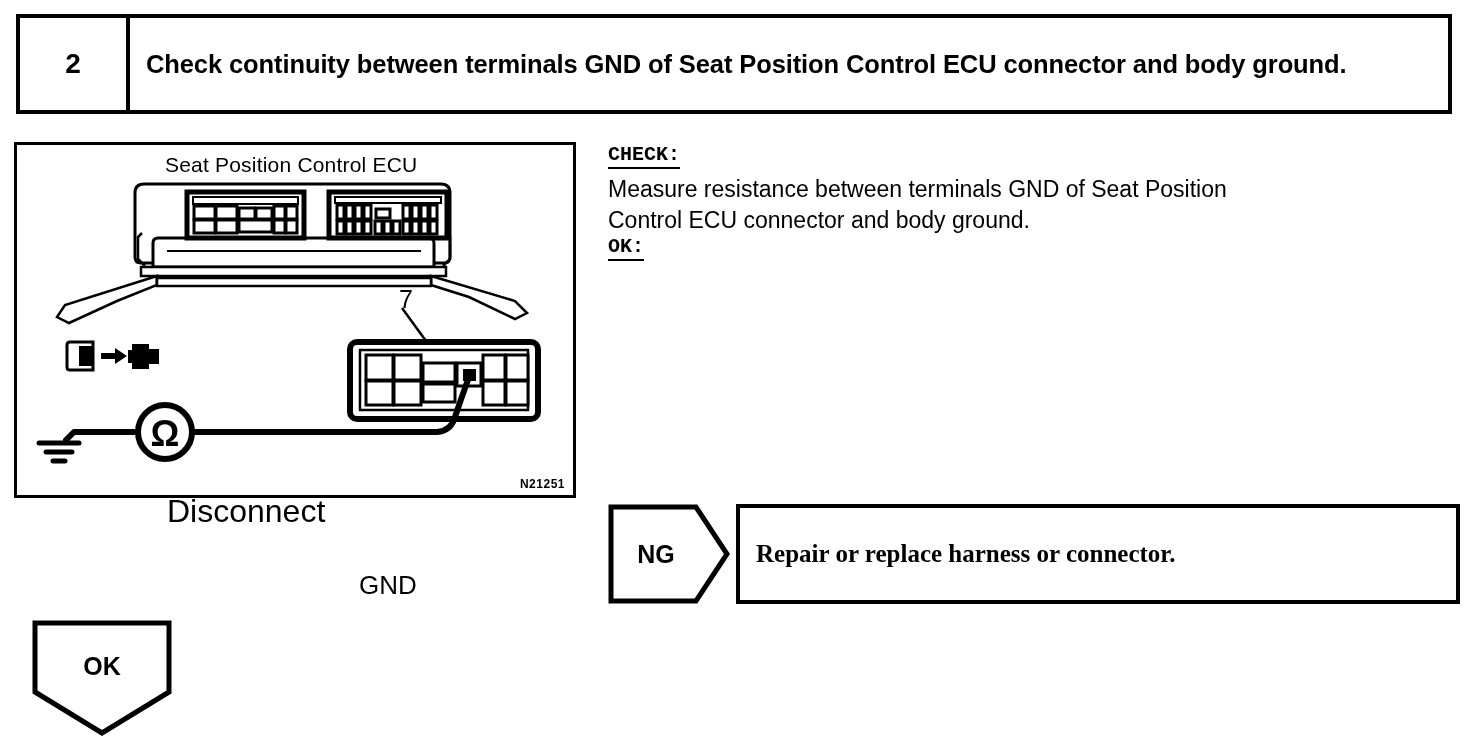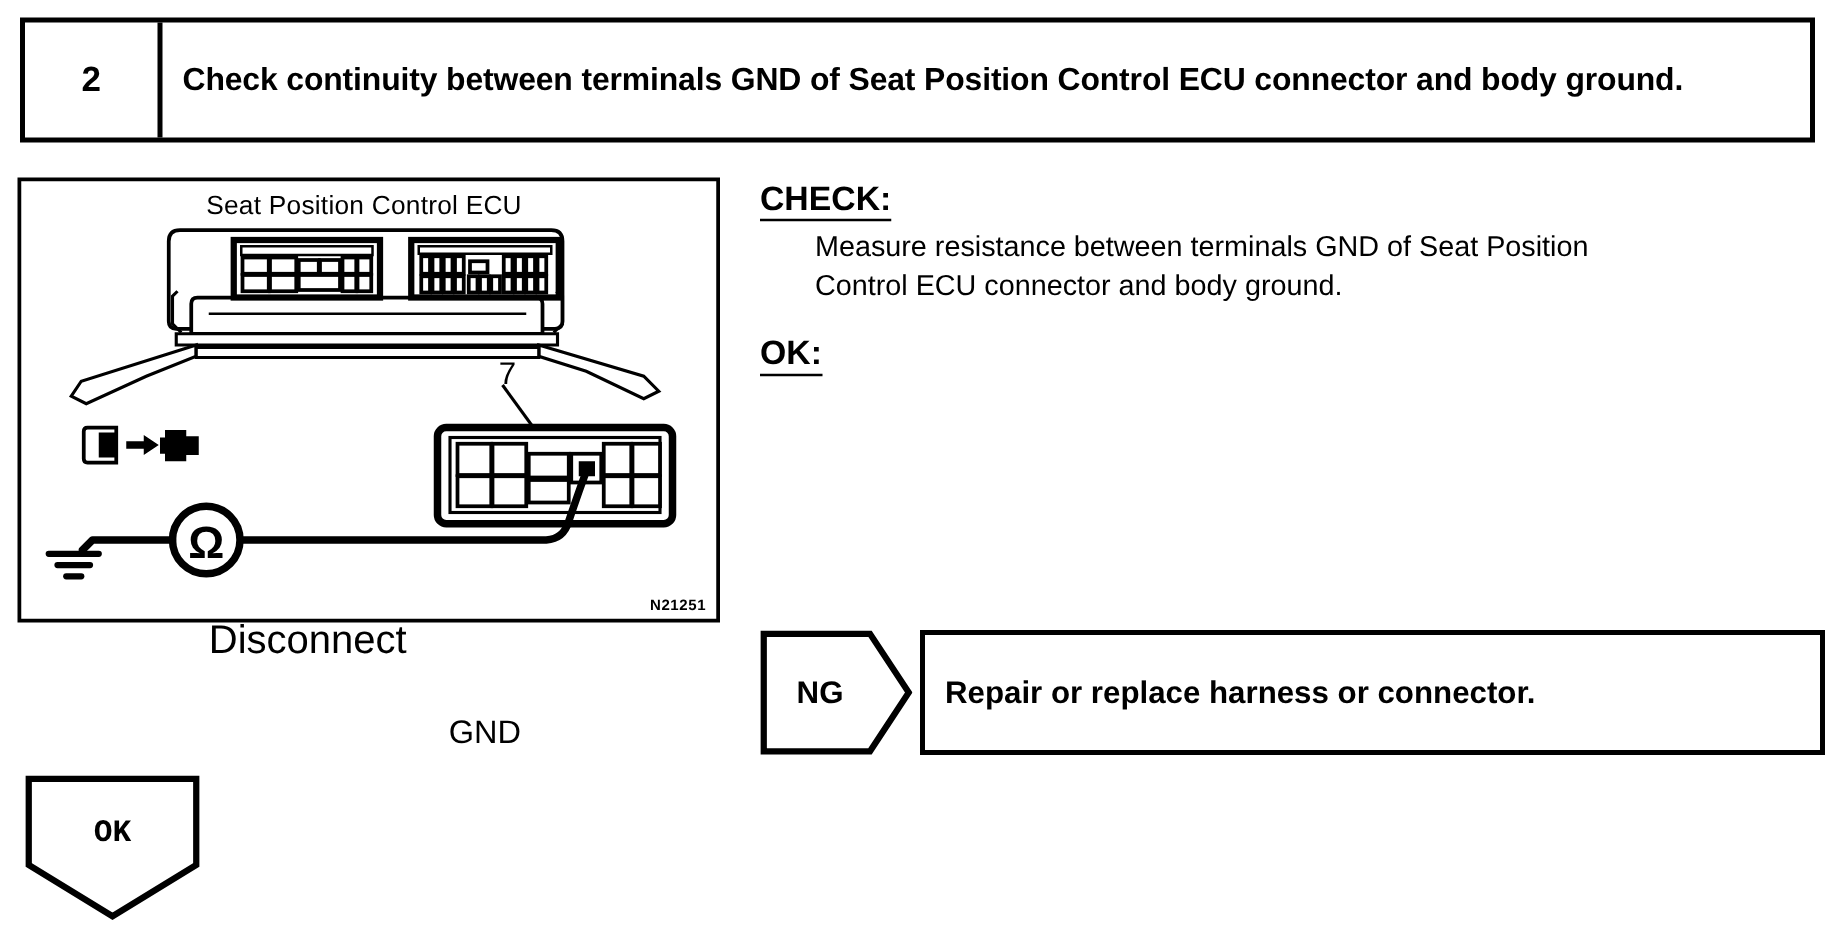--- a/index.html
+++ b/index.html
@@ -73,36 +73,36 @@
   }
 
   
   #check-block {
     position: absolute;
     left: 608px;
     top: 144px;
     width: 852px;
   }
   .label-underlined {
-    font-size: 27px;
+    font-size: 20px;
     font-weight: bold;
     display: inline-block;
     border-bottom: 2.5px solid #000;
     line-height: 1.12;
     padding-bottom: 1px;
+    font-family: Liberation Mono, monospace;
   }
   .body-line {
     font-size: 23px;
     font-weight: normal;
     line-height: 1.33;
     text-align: justify;
-    margin-left: 44px;
   }
   #check-body { margin-top: 5px; }
-  #ok-label-wrap { margin-top: 24px; }
+  #ok-label-wrap { margin-top: 0; }
   #ok-value {
     margin-top: 6px;
     font-size: 23px;
     font-weight: bold;
     line-height: 1.2;
   }
 
   
   #ng-branch {
     position: absolute;
@@ -139,30 +139,30 @@
     height: 100px;
     border: 4px solid #000;
     box-sizing: border-box;
     display: flex;
     align-items: center;
     padding-left: 16px;
   }
   #ng-result-text {
     font-size: 25px;
     font-weight: bold;
+    font-family: Liberation Serif, serif;
   }
 
   
   #ok-marker {
     position: absolute;
-    left: 20px;
+    left: 32px;
     top: 620px;
     width: 140px;
     height: 116px;
-    font-family: Liberation Mono, monospace;
   }
   #ok-marker svg { display: block; }
   #ok-marker-label {
     position: absolute;
     left: 0;
     top: 0;
     width: 140px;
     height: 92px;
     display: flex;
     align-items: center;

